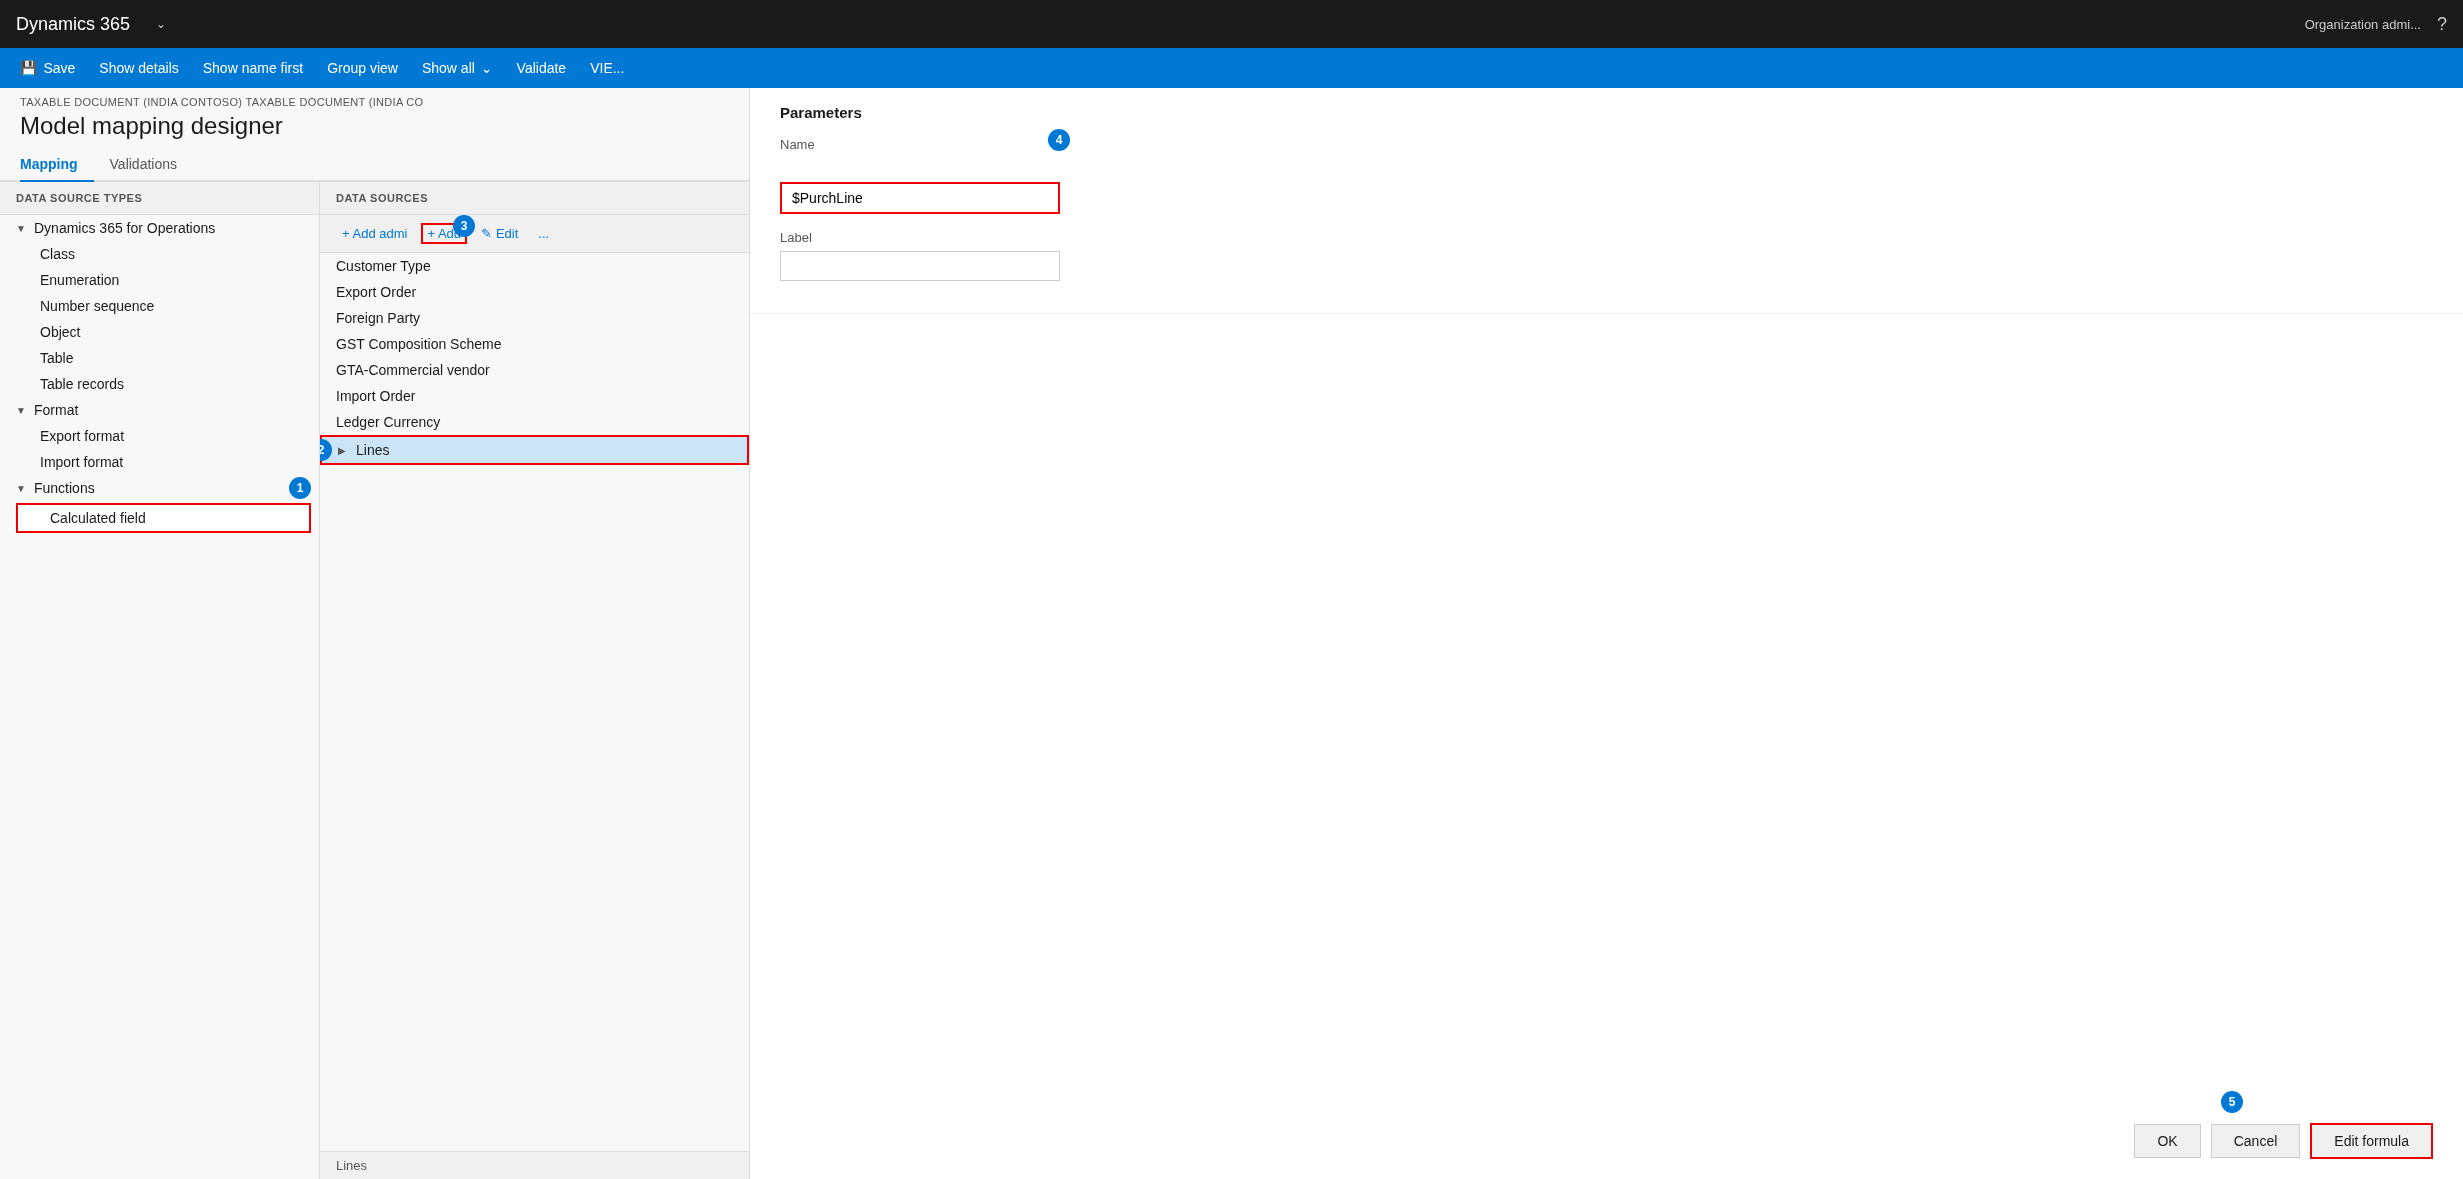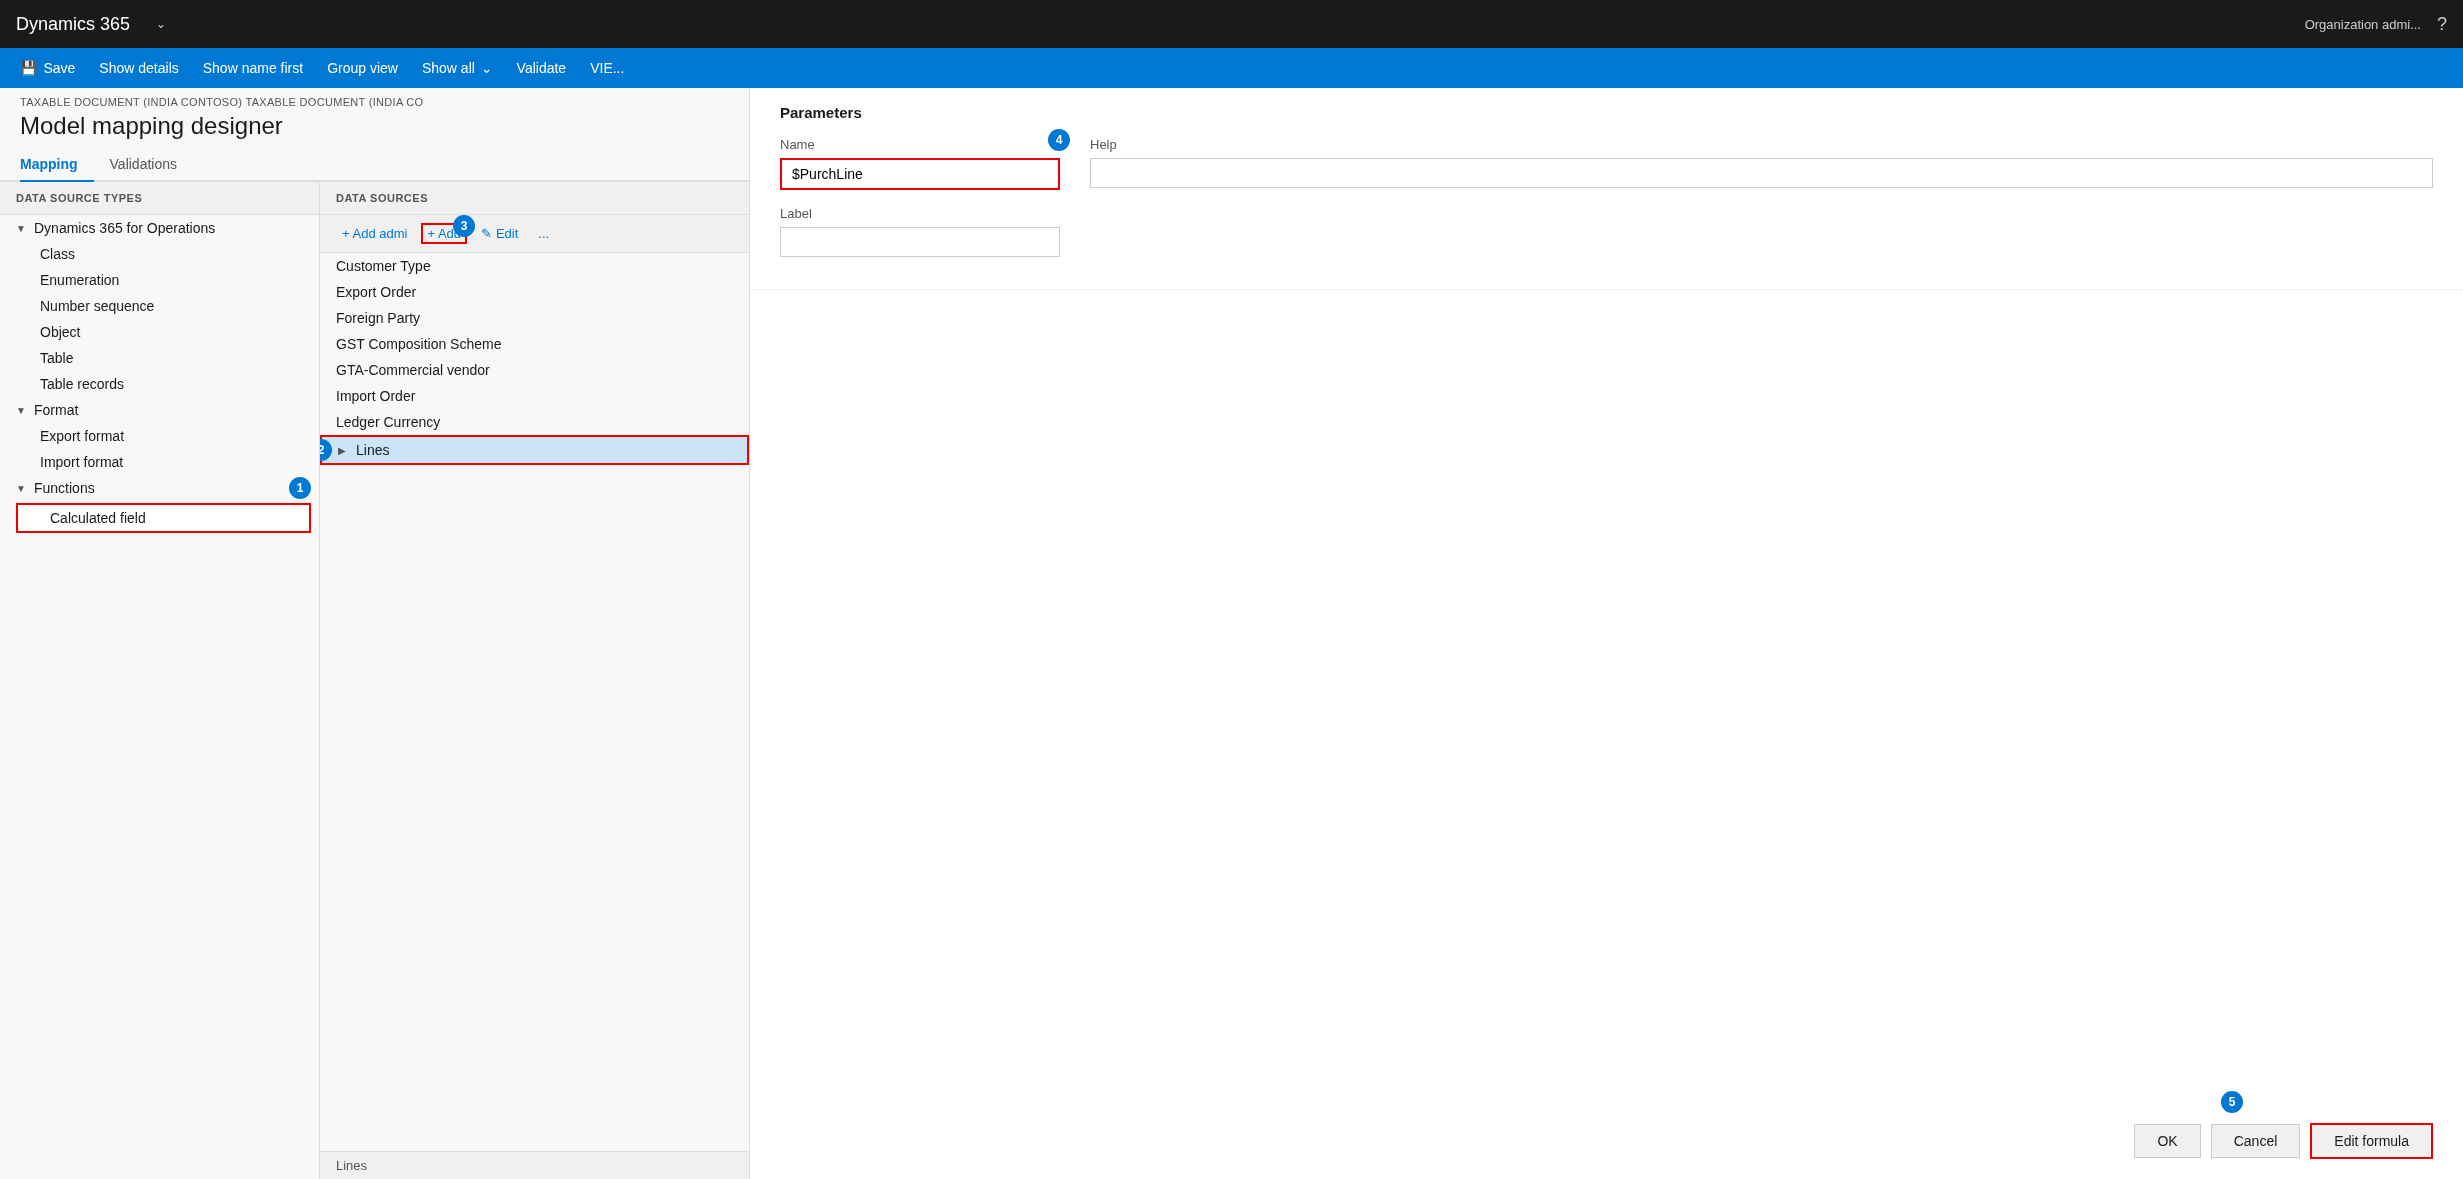--- a/index.html
+++ b/index.html
@@ -270,21 +270,21 @@
       color: #555;
     }
     .form-input {
       padding: 6px 10px;
       border: 1px solid #ccc;
       font-size: 14px;
       font-family: inherit;
       min-width: 200px;
     }
     .form-input.highlighted { border: 2px solid #e00; }
-    .form-input.name-field { width: 280px; }
+    .form-input.name-field { width: 280px; margin-top: 24px; }
 
     .panel-footer {
       display: flex;
       justify-content: flex-end;
       align-items: center;
       gap: 10px;
       padding: 20px 30px;
       margin-top: auto;
       position: relative;
     }
@@ -472,24 +472,20 @@
 
     <div class="panel-section">
       <div class="section-title">Parameters</div>
 
       <div class="form-row">
         <div class="form-group" style="position: relative;">
           <label class="form-label">Name</label>
           <input class="form-input name-field highlighted" type="text" value="$PurchLine" style="">
           <span class="badge" style="top: -8px; right: -10px; position: absolute;">4</span>
         </div>
-        <div class="form-group" style="flex: 1;">
-          <label class="form-label">Help</label>
-          <input class="form-input" type="text" style="width: 100%;" value="">
-        </div>
       </div>
 
       <div class="form-row">
         <div class="form-group">
           <label class="form-label">Label</label>
           <input class="form-input" type="text" style="width: 280px;" value="">
         </div>
       </div>
     </div>
 

